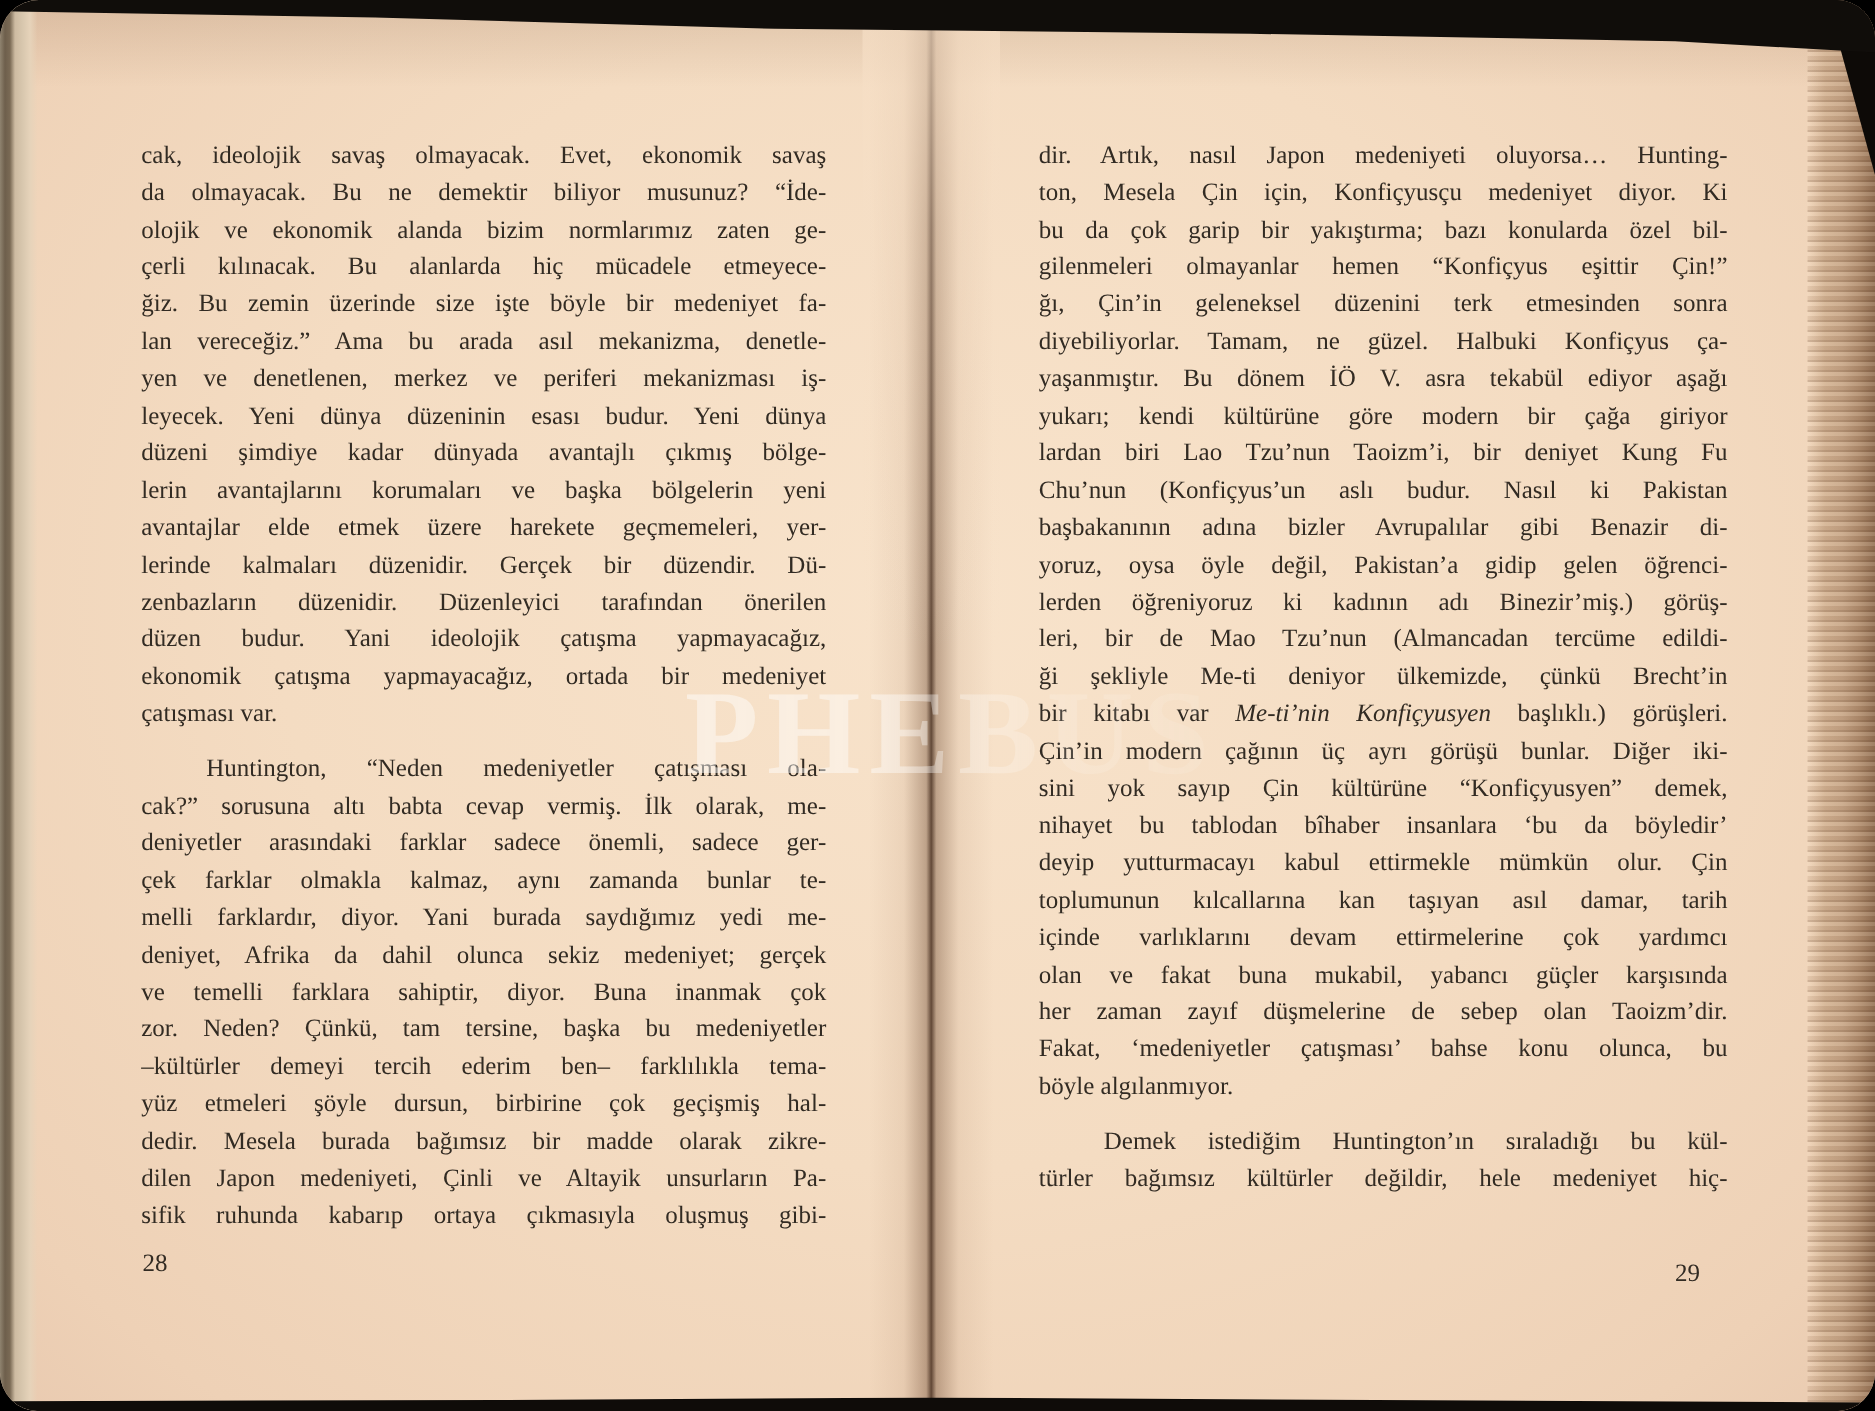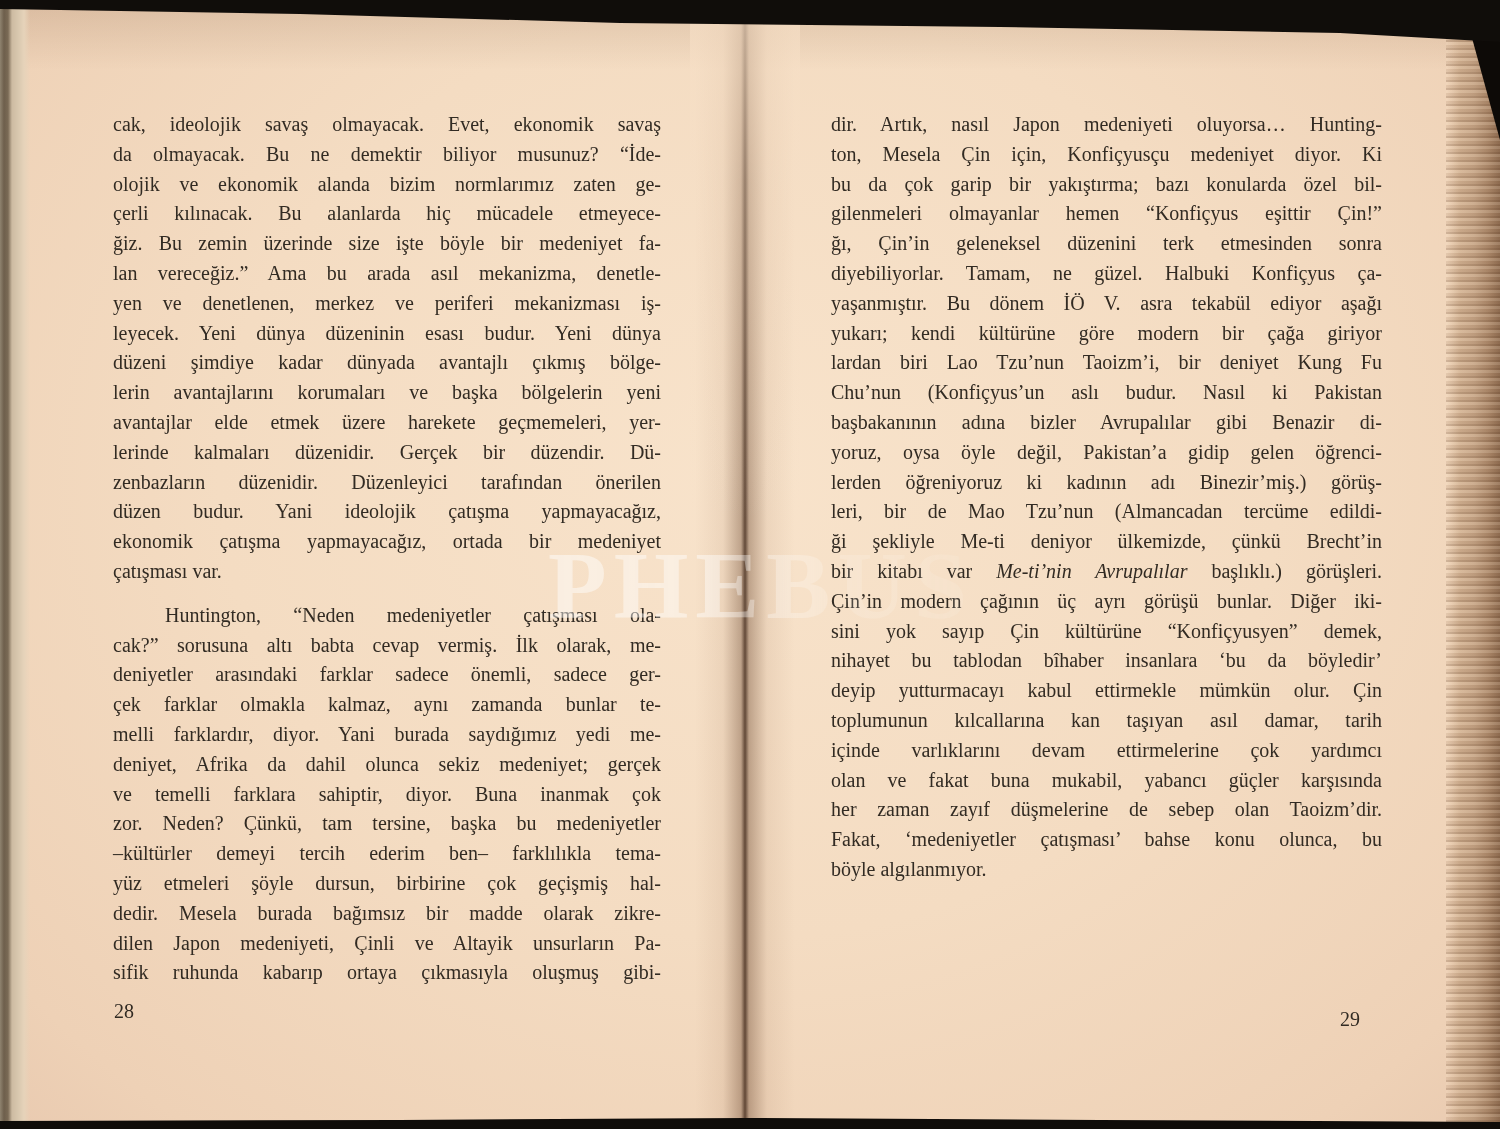--- a/index.html
+++ b/index.html
@@ -3,20 +3,21 @@
 <meta charset="utf-8">
 <style>
   html,body{margin:0;padding:0;background:#000;}
   .book{
     position:relative;
     width:1500px;height:1129px;
     overflow:hidden;
     background:
       radial-gradient(ellipse at 50% 42%, #f8e3cb 0%, #f4dcc2 50%, #eed1b6 88%, #e9cab0 100%);
     font-family:"Liberation Serif", serif;
+    border-radius:31px;
   }
   
   .top-shade{position:absolute;top:0;left:0;width:100%;height:70px;
     background:linear-gradient(to bottom, rgba(120,80,50,0.18), rgba(120,80,50,0));}
   
   .top-bar{position:absolute;top:0;left:0;width:1500px;height:42px;background:#100d0a;
     clip-path:polygon(0 0,1500px 0,1500px 42px,1340px 33px,1000px 27px,620px 23px,300px 14px,120px 11px,0 9px);}
   .bottom-bar{position:absolute;bottom:0;left:0;width:1500px;height:12px;background:#0f0c09;
     clip-path:polygon(0 4px,400px 3px,745px 1px,1100px 3px,1500px 5px,1500px 12px,0 12px);}
   .left-edge{position:absolute;left:0;top:0;bottom:0;width:30px;
@@ -113,31 +114,35 @@
         <div class="line"><span>diyebiliyorlar. Tamam, ne güzel. Halbuki Konfiçyus ça-</span></div>
         <div class="line"><span>yaşanmıştır. Bu dönem İÖ V. asra tekabül ediyor aşağı</span></div>
         <div class="line"><span>yukarı; kendi kültürüne göre modern bir çağa giriyor</span></div>
         <div class="line"><span>lardan biri Lao Tzu’nun Taoizm’i, bir deniyet Kung Fu</span></div>
         <div class="line"><span>Chu’nun (Konfiçyus’un aslı budur. Nasıl ki Pakistan</span></div>
         <div class="line"><span>başbakanının adına bizler Avrupalılar gibi Benazir di-</span></div>
         <div class="line"><span>yoruz, oysa öyle değil, Pakistan’a gidip gelen öğrenci-</span></div>
         <div class="line"><span>lerden öğreniyoruz ki kadının adı Binezir’miş.) görüş-</span></div>
         <div class="line"><span>leri, bir de Mao Tzu’nun (Almancadan tercüme edildi-</span></div>
         <div class="line"><span>ği şekliyle Me-ti deniyor ülkemizde, çünkü Brecht’in</span></div>
-        <div class="line"><span>bir kitabı var </span><span class="ital">Me-ti’nin Avrupalılar</span><span> başlıklı.) görüşleri.</span></div>
+        <div class="line"><span>bir kitabı var </span><span class="ital">Me-ti’nin Konfiçyusyen</span><span> başlıklı.) görüşleri.</span></div>
         <div class="line"><span>Çin’in modern çağının üç ayrı görüşü bunlar. Diğer iki-</span></div>
         <div class="line"><span>sini yok sayıp Çin kültürüne “Konfiçyusyen” demek,</span></div>
         <div class="line"><span>nihayet bu tablodan bîhaber insanlara ‘bu da böyledir’</span></div>
         <div class="line"><span>deyip yutturmacayı kabul ettirmekle mümkün olur. Çin</span></div>
         <div class="line"><span>toplumunun kılcallarına kan taşıyan asıl damar, tarih</span></div>
         <div class="line"><span>içinde varlıklarını devam ettirmelerine çok yardımcı</span></div>
         <div class="line"><span>olan ve fakat buna mukabil, yabancı güçler karşısında</span></div>
         <div class="line"><span>her zaman zayıf düşmelerine de sebep olan Taoizm’dir.</span></div>
         <div class="line"><span>Fakat, ‘medeniyetler çatışması’ bahse konu olunca, bu</span></div>
         <div class="line endline"><span>böyle algılanmıyor.</span></div>
+      </div>
+      <div class="para indent">
+        <div class="line"><span>Demek istediğim Huntington’ın sıraladığı bu kül-</span></div>
+        <div class="line"><span>türler bağımsız kültürler değildir, hele medeniyet hiç-</span></div>
       </div>
     </div>
 
   <div class="page-number pn-left">28</div>
   <div class="page-number pn-right">29</div>
 
   <div class="spine"></div>
   <div class="spine-fade"></div>
 
   <div class="watermark">PHEBUS</div>

